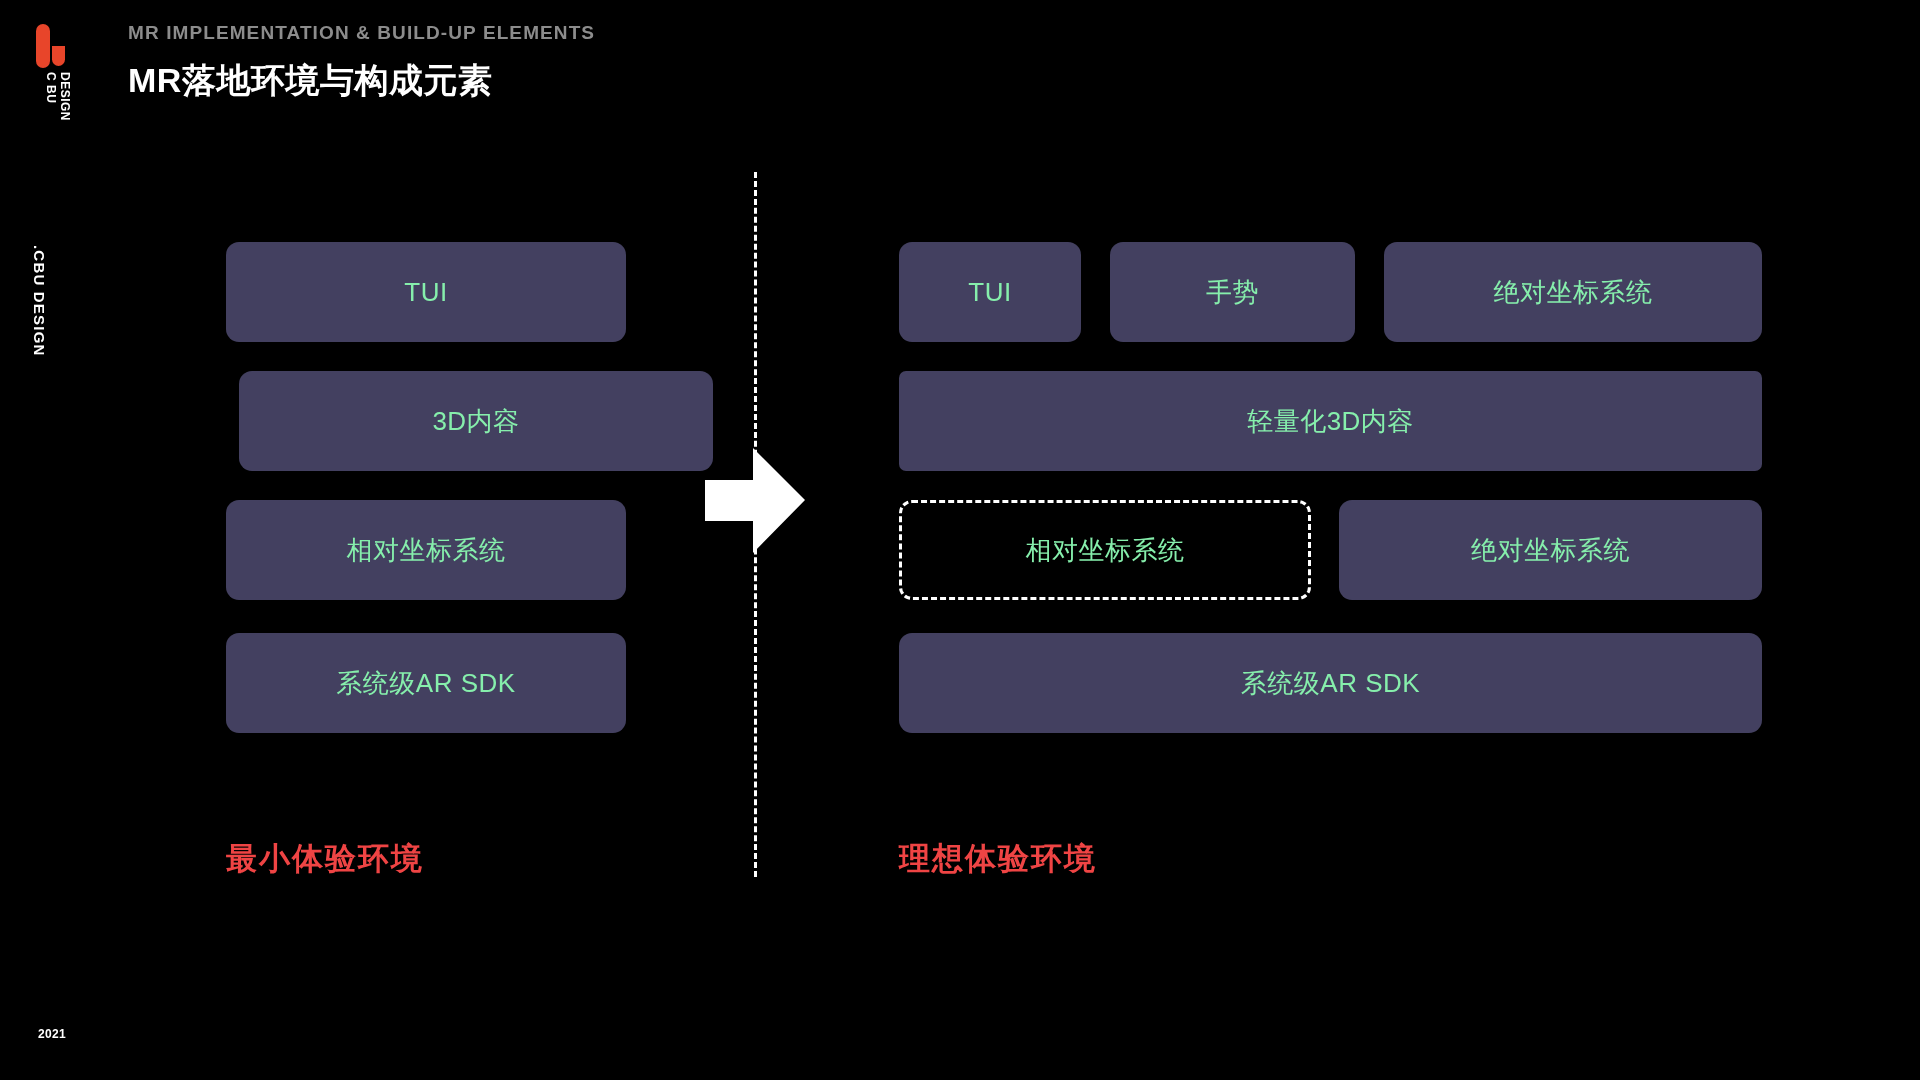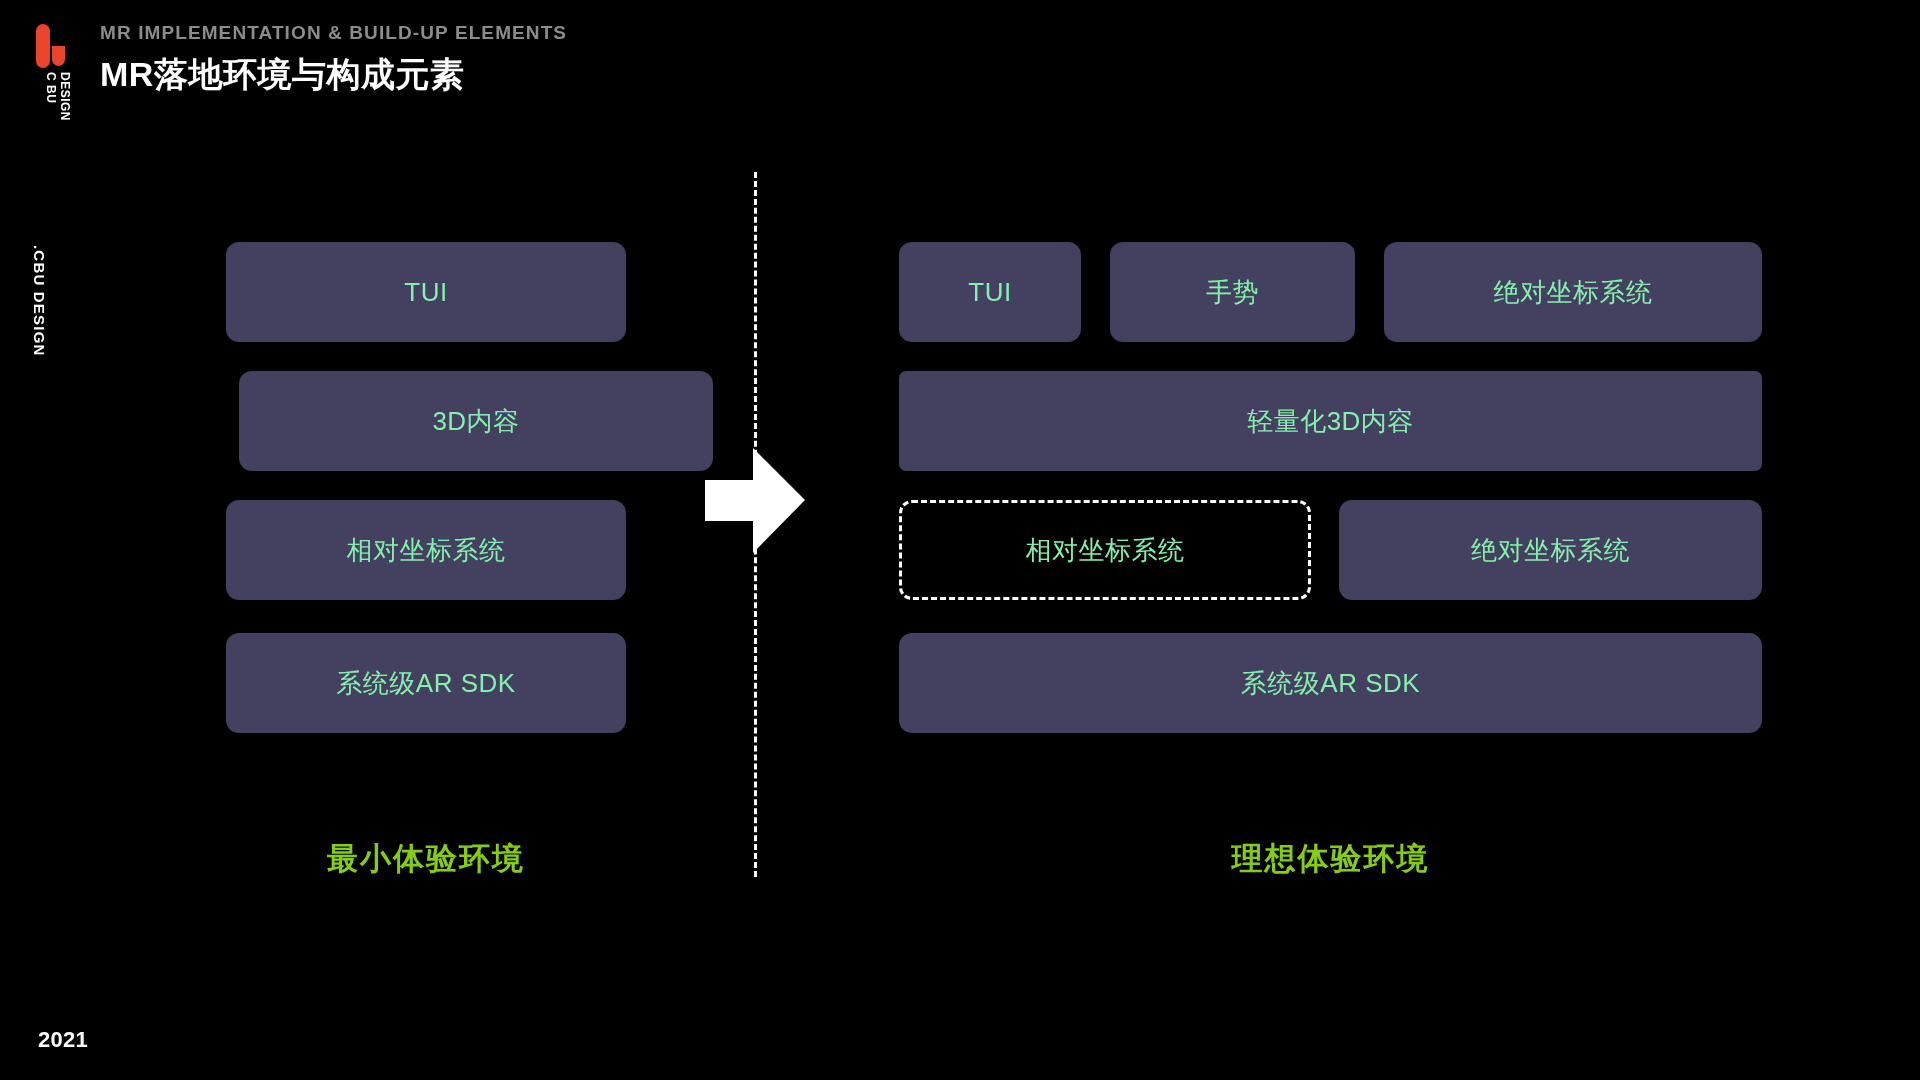--- a/index.html
+++ b/index.html
@@ -62,30 +62,30 @@
     font-size:15px;
     font-weight:bold;
     letter-spacing:1.2px;
     color:#ffffff;
     white-space:nowrap;
     transform:rotate(90deg);
     transform-origin:left top;
   }
 
   
-  .header { position:absolute; left:100px; top:22px; }
+  .header { position:absolute; left:128px; top:22px; }
   .eyebrow {
     font-size:19px;
     font-weight:bold;
     letter-spacing:1.1px;
     color:#8C8C8C;
     white-space:nowrap;
   }
   .title {
-    margin-top:8px;
+    margin-top:14px;
     font-size:34px;
     font-weight:bold;
     letter-spacing:0.5px;
     color:#ffffff;
     white-space:nowrap;
   }
 
   
   .divider {
     position:absolute;
@@ -115,33 +115,33 @@
     letter-spacing:0.5px;
   }
   .box.dashed {
     background:transparent;
     border:3px dashed #ffffff;
   }
 
   
   .caption {
     position:absolute;
-    color:#84cc16;
+    color:#ef4444;
     font-size:31px;
     font-weight:bold;
     letter-spacing:2px;
     white-space:nowrap;
-    text-align:center;
+    text-align:left;
   }
 
   
   .year {
     position:absolute;
     left:38px; top:1027px;
-    font-size:22px;
+    font-size:12px;
     font-weight:bold;
     color:#ffffff;
     letter-spacing:0.3px;
   }
 </style>
 </head>
 <body>
 
 <div class="slide">
 

